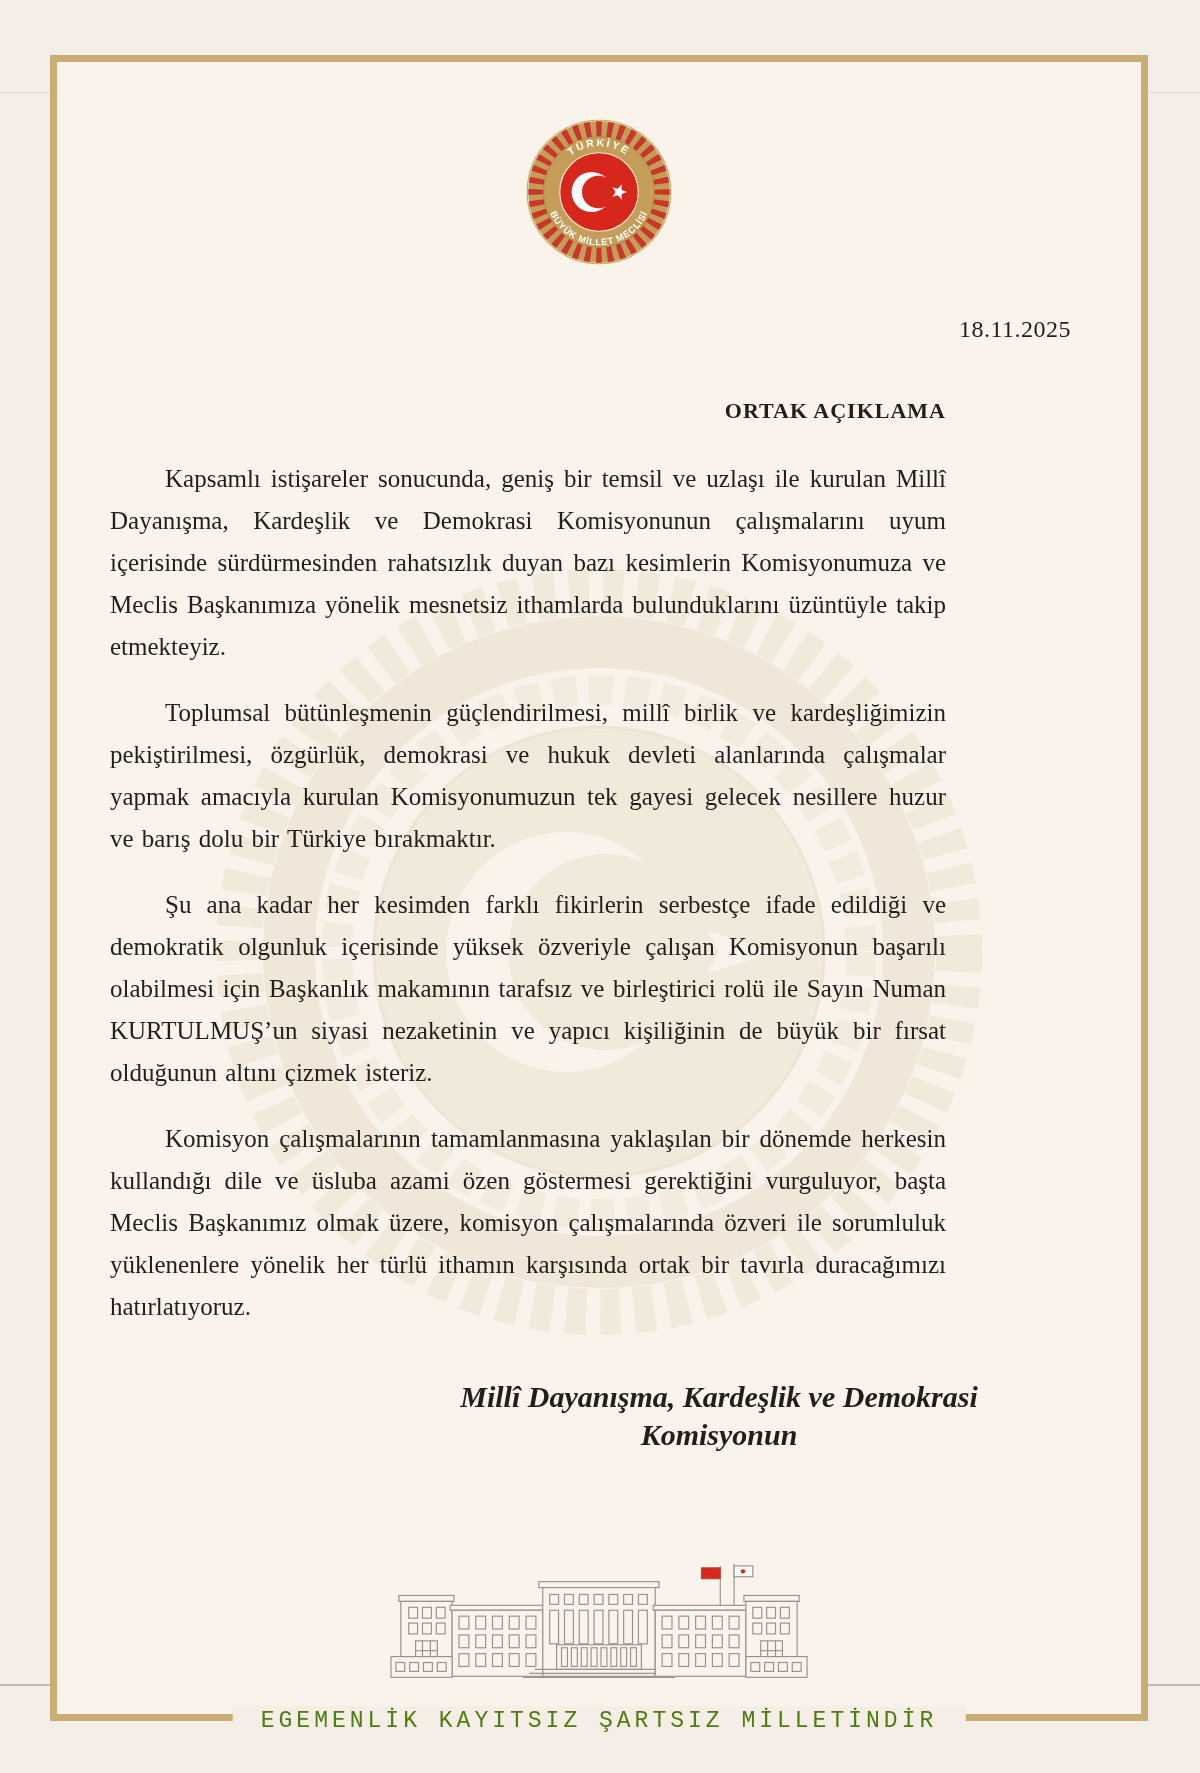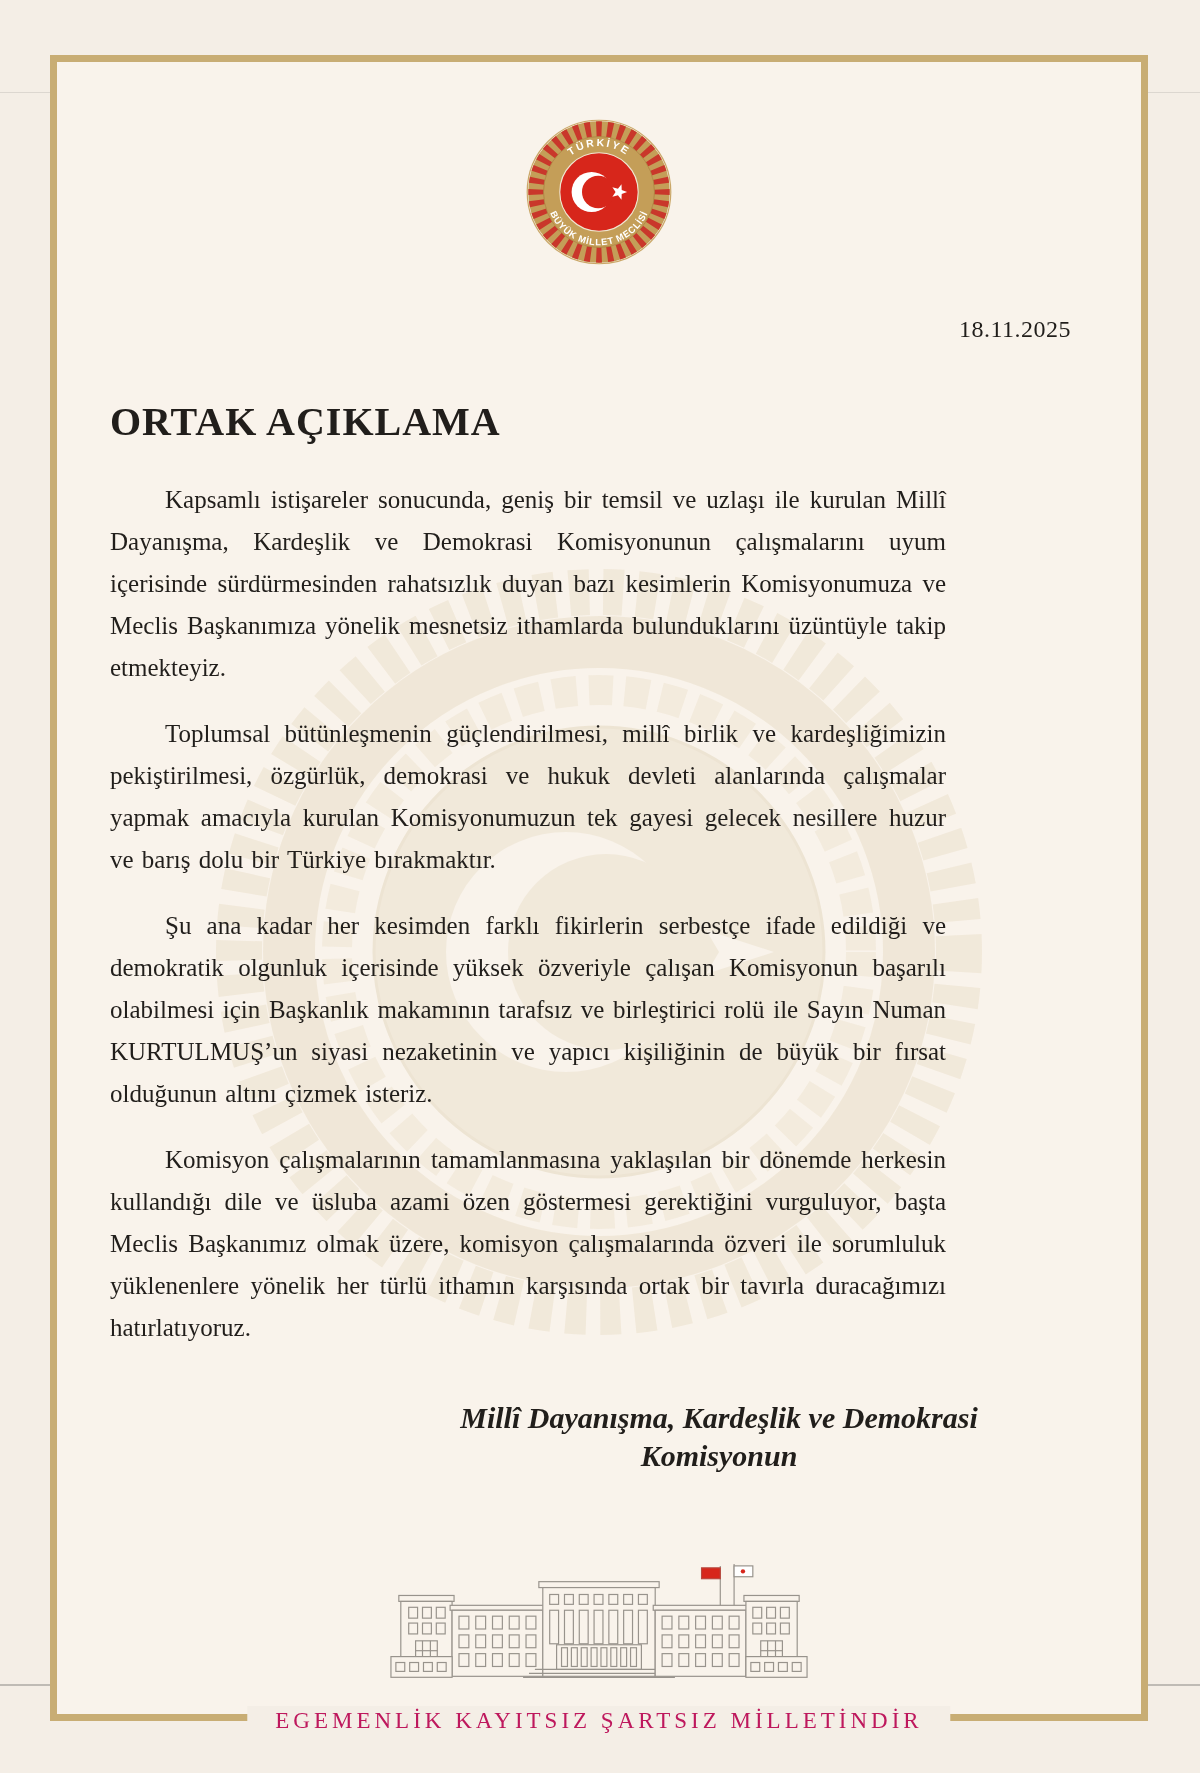--- a/index.html
+++ b/index.html
@@ -32,41 +32,41 @@
     width:148px;height:148px;z-index:2;
   }
   .date-row{
     position:absolute;top:254px;right:70px;z-index:2;
     font-size:24px;letter-spacing:.5px;
   }
   .content{
     position:absolute;left:53px;top:336px;width:836px;z-index:2;
   }
   .doc-title{
-    text-align:left;font-weight:bold;font-size:40px;letter-spacing:1px;
+    text-align:right;font-weight:bold;font-size:22px;letter-spacing:1px;
     margin:0 0 34px 0;
   }
   .content p{
     margin:0 0 24px 0;
     font-size:25px;line-height:42px;
     text-align:justify;text-indent:55px;
     word-spacing:2px;
   }
   .signature{
     width:570px;margin:50px -58px 0 auto;text-align:center;
     font-weight:bold;font-style:italic;font-size:30px;line-height:38px;
   }
   .building{
     position:absolute;left:50%;bottom:26px;transform:translateX(-50%);
     width:424px;z-index:2;
   }
   .motto{
     position:absolute;left:50%;bottom:-7px;transform:translate(-50%,50%);
     background:#f4eee6;padding:2px 28px;white-space:nowrap;
-    font-size:23px;letter-spacing:4px;color:#be185d;z-index:3;
+    font-size:23px;letter-spacing:4px;color:#4d7c0f;z-index:3;font-family:Liberation Mono, monospace;
   }
 </style>
 </head>
 <body>
 
 <div class="scan-line-top"></div>
 <div class="ground-line"></div>
 
 <div class="frame">
 

